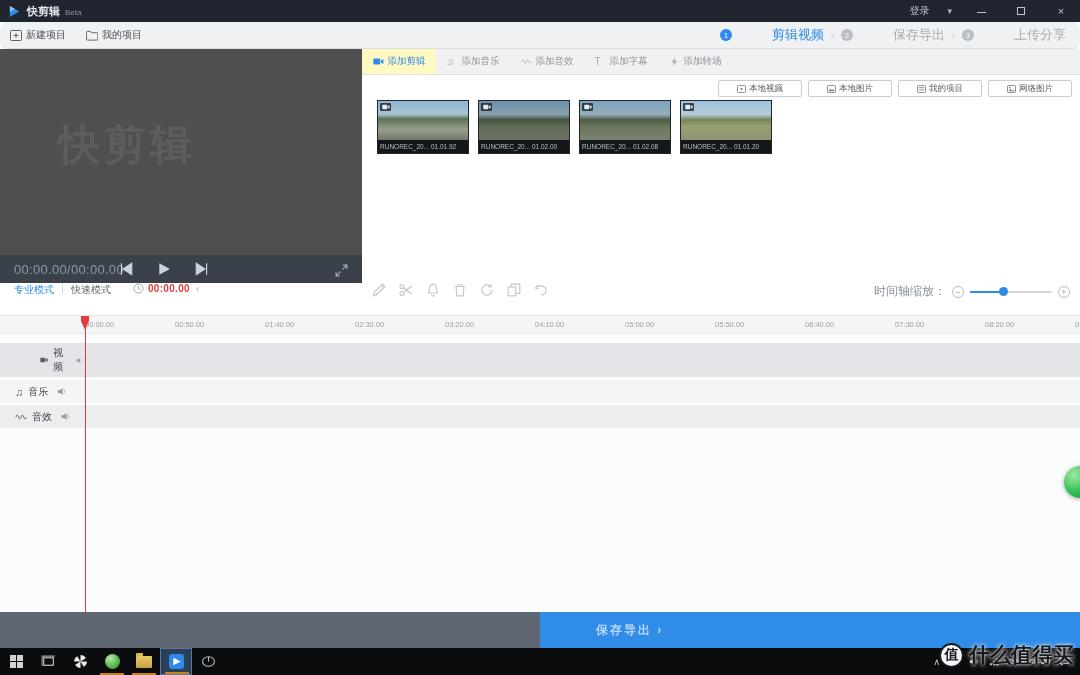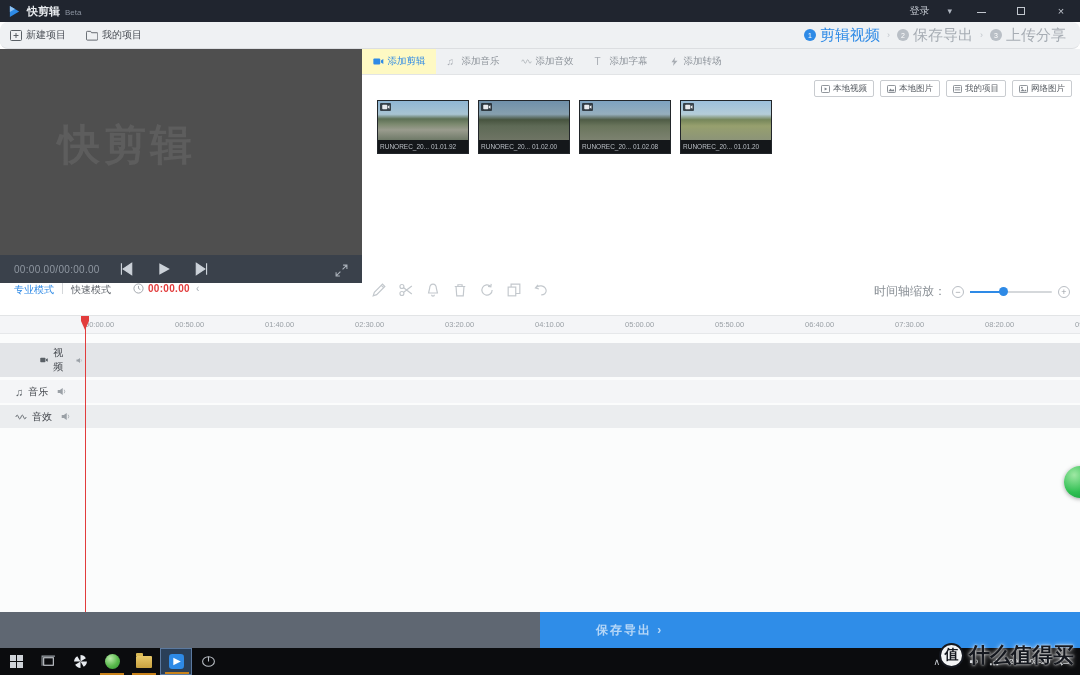--- a/index.html
+++ b/index.html
@@ -22,47 +22,47 @@
 
   
   .projectbar { position:absolute; left:0; top:22px; width:1080px; height:27px; background:#eff1f3;
                 border-bottom:1px solid #dcdee1; display:flex; align-items:center; padding:0 10px;border-radius:8px; }
   .pb-btn { display:flex; align-items:center; gap:4px; font-size:10px; color:#4a4f56; margin-right:20px; cursor:pointer; }
   .pb-btn svg { width:12px; height:11px; }
   .steps { margin-left:auto; display:flex; align-items:center; gap:7px; padding-right:4px; }
   .step { display:flex; align-items:center; gap:4px; }
   .step-num { width:12px; height:12px; border-radius:50%; background:#b9bfc6; color:#fff; font-size:7px;
               display:flex; align-items:center; justify-content:center; }
-  .step-label { font-size:15px; color:#a7adb4; }
+  .step-label { font-size:13px; color:#a7adb4;margin-left:36px; }
   .step.active .step-num { background:#2e8ae6; }
   .step.active .step-label { color:#2e8ae6; }
   .step-sep { font-size:9px; color:#c0c5cb; }
 
   
   .preview { position:absolute; left:0; top:49px; width:362px; height:234px; background:#4f4f4f; }
   .preview-watermark { position:absolute; left:58px; top:68px; font-size:42px; font-weight:bold;
                        color:#5d5d5d; letter-spacing:4px; }
   .playerbar { position:absolute; left:0; bottom:0; width:362px; height:28px; background:#3a414b;
                display:flex; align-items:center; padding:0 14px; }
-  .timecode { font-size:10px; color:#8f97a1; letter-spacing:.3px; }
+  .timecode { font-size:13px; color:#8f97a1; letter-spacing:.3px; }
   .pc-group { position:absolute; left:118px; display:flex; align-items:center; gap:22px; }
   .pc-btn { width:16px; height:14px; cursor:pointer; color:#ccd2d9; }
   .pc-btn svg { width:100%; height:100%; }
   .expand-btn { margin-left:auto; width:13px; height:13px; color:#aab1ba; cursor:pointer; }
 
   
   .media-panel { position:absolute; left:362px; top:49px; width:718px; height:234px; background:#fff; }
   .tabs { display:flex; height:26px; background:#eff1f3; border-bottom:1px solid #e2e4e6; }
   .tab { width:74px; display:flex; align-items:center; justify-content:center; gap:4px;
          font-size:9.5px; color:#8d939a; cursor:pointer; }
   .tab svg, .tab .tab-glyph { width:11px; height:9px; font-size:10px; line-height:9px; color:#a8adb3; }
   .tab.active { background:#fef9c3; color:#2e8ae6; }
   .tab.active svg, .tab.active .tab-glyph { color:#2e8ae6; }
   .src-row { position:absolute; right:8px; top:31px; display:flex; gap:6px; }
-  .src-btn { display:flex; align-items:center; gap:3px; height:17px; padding:0 6px; background:#fff;
+  .src-btn { display:flex; align-items:center; gap:3px; height:17px; padding:0 18px; background:#fff;
              border:1px solid #c9ccd0; border-radius:2px; font-size:8.5px; color:#565b61; cursor:pointer; }
   .src-btn svg { width:9px; height:8px; color:#7d838a; }
   .thumbs { position:absolute; left:15px; top:51px; display:flex; gap:9px; }
   .thumb { width:92px; height:54px; position:relative; cursor:pointer; border:1px solid #22262a; }
   .thumb-img { position:absolute; inset:0; bottom:13px; }
   .thumb.t1 .thumb-img { background:linear-gradient(180deg,#8fb6d4 0%,#a8c4d2 34%,#5d7055 46%,#7d8a70 60%,#9a9c8e 74%,#6f7a68 100%); }
   .thumb.t2 .thumb-img { background:linear-gradient(180deg,#6f90aa 0%,#87a0ae 34%,#47543f 48%,#5e6a56 64%,#6e7464 100%); }
   .thumb.t3 .thumb-img { background:linear-gradient(180deg,#7da2c0 0%,#96afbd 34%,#4f5c46 48%,#6a755c 64%,#7c8270 100%); }
   .thumb.t4 .thumb-img { background:linear-gradient(180deg,#9cc0dc 0%,#b5cdd8 34%,#76865a 48%,#97a06e 64%,#8c9478 100%); }
   .thumb-badge { position:absolute; left:2px; top:2px; width:11px; height:8px; background:rgba(20,24,28,.75);

